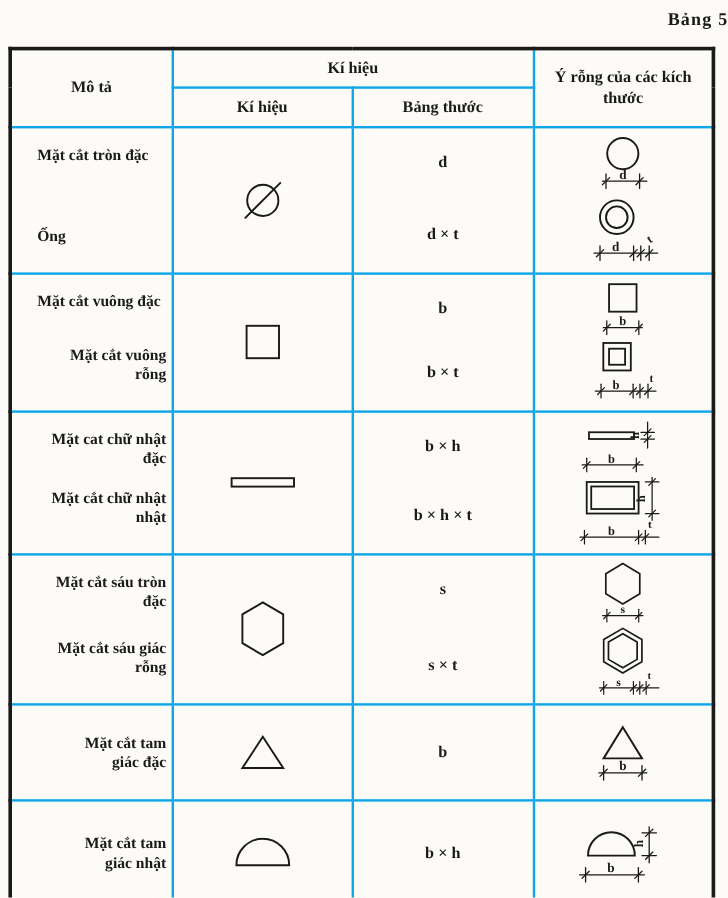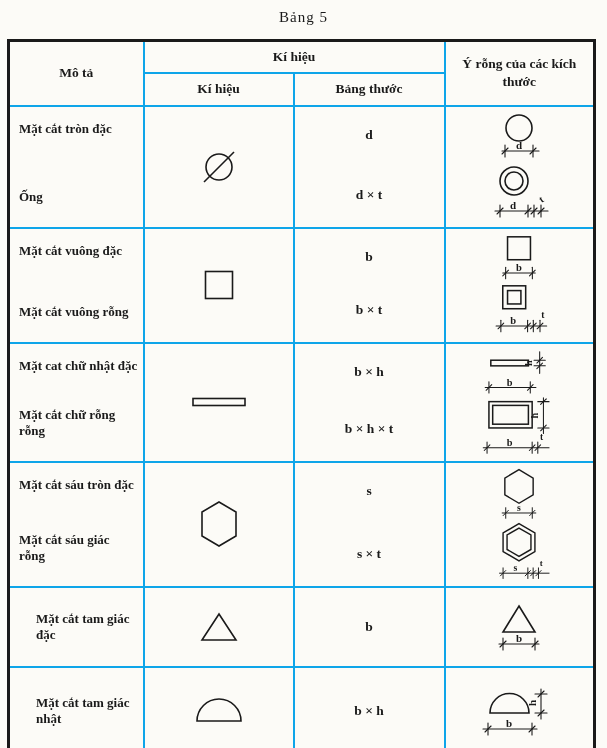--- a/index.html
+++ b/index.html
@@ -5,21 +5,21 @@
   html,body{margin:0;padding:0;}
   body{
     width:607px;height:748px;
     background:#fcfbf7;
     font-family:"Liberation Serif", serif;
     color:#1a1a1a;
     overflow:hidden;
   }
   .page{position:relative;width:607px;height:748px;}
   .doc-title{
-    text-align:center;font-weight:normal;font-size:15px;
+    text-align:right;font-weight:bold;font-size:15px;
     padding-top:9px;letter-spacing:1px;height:24px;
   }
   table.spec{
     border-collapse:collapse;table-layout:fixed;
     width:586px;margin:6px 0 0 7px;
     border:3px solid #1a1a1a;
   }
   table.spec th, table.spec td{
     border:2px solid #0ea5e9;
     padding:0;font-weight:bold;vertical-align:middle;
@@ -27,21 +27,21 @@
   thead th{font-size:13.5px;text-align:center;line-height:1.35;}
   .hr1{height:32px}.hr2{height:33px}
   .meaning-head{padding:0 14px;}
   
   .r1 td{height:120px}.r2 td{height:113px}.r3 td{height:117px}
   .r4 td{height:123px}.r5 td{height:78px}.r6 td{height:86px}
   .cell{display:flex;flex-direction:column;box-sizing:border-box;}
   .r1 .cell{height:116px}.r2 .cell{height:109px}.r3 .cell{height:113px}
   .r4 .cell{height:119px}.r5 .cell{height:74px}.r6 .cell{height:82px}
   .desc{justify-content:space-between;align-items:flex-start;
-    text-align:left;padding:12px 4px 20px 9px;font-size:13px;}
+    text-align:right;padding:12px 4px 20px 9px;font-size:13px;margin-left:12px;}
   .desc.single{justify-content:center;padding:0 4px 0 26px;}
   .size{justify-content:space-between;align-items:center;
     padding:18px 0 22px;font-size:13.5px;}
   .size.single{justify-content:center;padding:0;}
   .sym{justify-content:center;align-items:center;}
   .diag{justify-content:space-around;align-items:center;padding:2px 0;}
   
   .s{stroke:#1a1a1a;stroke-width:1.6;fill:none;stroke-linejoin:miter;}
   .d1{stroke:#1a1a1a;stroke-width:1.1;fill:none;stroke-linecap:round;}
   .dl{font:bold 11px "Liberation Serif",serif;fill:#1a1a1a;}
@@ -172,21 +172,21 @@
             <text class="dls" x="80" y="38" text-anchor="middle">t</text>
           </svg>
         </div>
           </td>
       </tr>
 
       <tr class="r3">
         <td>
             <div class="cell desc">
           <span>Mặt cat chữ nhật đặc</span>
-          <span>Mặt cắt chữ rỗng rỗng</span>
+          <span>Mặt cắt chữ nhật nhật</span>
         </div>
           </td>
         <td>
             <div class="cell sym">
           <svg width="56" height="12" viewBox="0 0 56 12">
             <rect class="s" x="2" y="2.5" width="52" height="7"></rect>
           </svg>
         </div>
           </td>
         <td>

